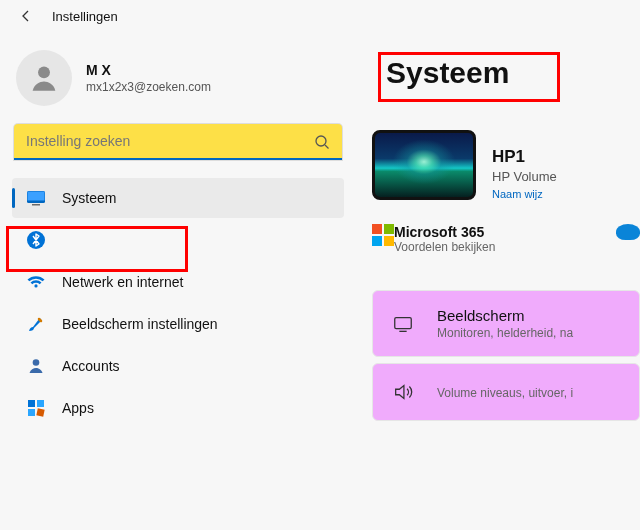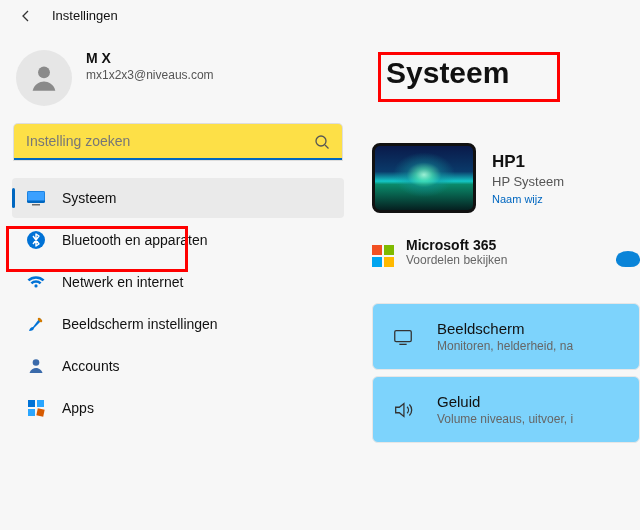--- a/index.html
+++ b/index.html
@@ -1,51 +1,51 @@
 <!DOCTYPE html>
 <html><head>
 <meta charset="utf-8">
 <style>
   * { box-sizing: border-box; margin: 0; padding: 0; font-family: "Segoe UI", sans-serif; }
   body { width: 640px; height: 530px; background: #f7f7f7; overflow: hidden; position: relative; }
-  .header { display: flex; padding: 8px 18px; gap: 18px; }
+  .header { display: flex; align-items: center; padding: 8px 18px; gap: 18px; }
   .back-icon { width: 16px; height: 16px; display:flex; align-items:center; justify-content:center; color:#333; }
   .header-title { font-size: 13px; color: #111; font-weight: 500; }
   .content { display: flex; height: 500px; }
   .sidebar { width: 360px; padding: 14px 12px 0 8px; }
-  .profile { display: flex; gap: 14px; padding: 4px 6px 18px 8px; }
+  .profile { display: flex; align-items: center; gap: 14px; padding: 4px 6px 18px 8px; }
   .avatar { width: 56px; height: 56px; border-radius: 50%; background: #e6e6e6; display:flex; align-items:center; justify-content:center; }
   .avatar svg { width: 34px; height: 34px; fill: #8a8a8a; }
   .profile-text .name { font-size: 14px; font-weight: 600; color: #111; }
   .profile-text .email { font-size: 12px; color: #555; margin-top:2px; }
   .search-box { position: relative; margin: 0 6px 18px 6px; }
   .search-input { width: 100%; height: 36px; border: none; border-bottom: 2px solid #0067c0; background: #fde047; padding: 0 36px 0 12px; font-size: 14px; color:#555; outline:none; box-shadow: 0 0 0 1px #ddd; border-radius:4px 4px 0 0;}
   .search-input::placeholder { color:#777; }
   .search-icon { position:absolute; right:12px; top:10px; width:16px; height:16px; display:flex; }
   .nav { display:flex; flex-direction:column; gap:2px; }
   .nav-item { display:flex; align-items:center; gap:16px; height:40px; padding:0 14px; border-radius:4px; cursor:default; position:relative; margin:0 4px;}
   .nav-item.active { background:#eaeaea; }
   .nav-item.active::before { content:""; position:absolute; left:0px; top:10px; bottom:10px; width:3px; background:#0067c0; border-radius:2px; }
   .nav-item .nav-label { font-size:14px; color:#111; }
   .nav-icon { width:20px; height:20px; display:flex; align-items:center; justify-content:center; flex:0 0 20px; }
   .main { padding: 16px 0 0 12px; flex:1; }
   .page-title { font-size: 30px; font-weight:600; color:#111; padding:8px 14px; }
-  .device-row { display:flex; align-items:center; gap:16px; margin-top:45px; }
+  .device-row { display:flex; align-items:flex-end; gap:16px; margin-top:32px; }
   .device-thumb { width:104px; height:70px; border:3px solid #111; border-radius:8px; overflow:hidden; background:linear-gradient(180deg,#0a1a4a 0%,#0a3a6a 40%,#14c7c7 55%,#0a8a6a 60%,#052020 100%); position:relative;}
   .device-thumb::after{content:"";position:absolute;inset:0;background:radial-gradient(ellipse at 50% 45%, rgba(170,255,220,.9) 0%, rgba(80,230,180,.7) 12%, rgba(20,150,160,.4) 25%, transparent 45%);} 
   .device-info .dname { font-size:17px; font-weight:600; color:#111; }
   .device-info .dmodel { font-size:13px; color:#555; margin-top:2px; }
   .device-info .dlink { font-size:11px; color:#0067c0; margin-top:4px; }
-  .m365-row { display:flex; align-items:flex-end; gap:12px; margin-top:24px; }
+  .m365-row { display:flex; align-items:flex-start; margin-top:24px; }
   .ms-logo { width:22px; height:22px; display:grid; grid-template-columns:1fr 1fr; grid-template-rows:1fr 1fr; gap:2px;}
   .ms-logo span:nth-child(1){background:#f25022;} .ms-logo span:nth-child(2){background:#7fba00;} .ms-logo span:nth-child(3){background:#00a4ef;} .ms-logo span:nth-child(4){background:#ffb900;}
   .m365-text .m1{font-size:14px;font-weight:600;color:#111;} .m365-text .m2{font-size:12px;color:#666;margin-top:0;}
   .onedrive-blob { margin-left:auto; width:24px; height:16px; background:#0a84d8; border-radius:50% 50% 40% 40%; position:relative; }
   .cards { margin-top:36px; display:flex; flex-direction:column; gap:6px; }
-  .card { display:flex; align-items:center; gap:22px; background:#7dd3fc; border:1px solid #e6e6e6; border-radius:6px; padding:16px 18px; }
+  .card { display:flex; align-items:center; gap:22px; background:#f0abfc; border:1px solid #e6e6e6; border-radius:6px; padding:16px 18px; }
   .card .ci { width:24px; height:24px; display:flex; align-items:center; justify-content:center; flex:0 0 24px;}
   .card .ct1 { font-size:15px; color:#111; }
   .card .ct2 { font-size:12px; color:#666; margin-top:2px;text-align:center; }
   .anno-red { position:absolute; border:3px solid #f00; pointer-events:none; }
 </style>
 </head>
 <body>
 
 <div class="header">
   <span class="back-icon">
@@ -60,21 +60,21 @@
   <div class="sidebar">
     <div class="profile">
       <div class="avatar">
         <svg viewBox="0 0 24 24">
             <circle cx="12" cy="8" r="4.2"></circle>
             <path d="M4 21c1-4.5 5-6.5 8-6.5s7 2 8 6.5z"></path>
           </svg>
       </div>
       <div class="profile-text">
         <div class="name">M X</div>
-        <div class="email">mx1x2x3@niveaus.com</div>
+        <div class="email">mx1x2x3@zoeken.com</div>
       </div>
     </div>
     <div class="search-box">
       <input class="search-input" placeholder="Instelling zoeken" style="">
       <span class="search-icon">
         <svg viewBox="0 0 16 16" width="16" height="16" fill="none" stroke="#555" stroke-width="1.3">
             <circle cx="7" cy="7" r="5"></circle>
             <path d="M11 11l3.5 3.5"></path>
           </svg>
       </span>
@@ -90,21 +90,20 @@
         </span>
         <span class="nav-label">Systeem</span>
       </div>
       <div class="nav-item">
         <span class="nav-icon">
           <svg viewBox="0 0 20 20" width="20" height="20">
               <circle cx="10" cy="10" r="9" fill="#0072d6"></circle>
               <path d="M7 6l6 8-3 2V4l3 2-6 8" stroke="#fff" stroke-width="1.4" fill="none" stroke-linejoin="round"></path>
             </svg>
         </span>
-        <span class="nav-label">Bluetooth en apparaten</span>
       </div>
       <div class="nav-item">
         <span class="nav-icon">
           <svg viewBox="0 0 20 20" width="20" height="20" fill="#0072d6">
               <path d="M10 15.5a1.6 1.6 0 100-3.2 1.6 1.6 0 000 3.2zM4.5 10.5a8 8 0 0111 0l-1.8 1.8a5.5 5.5 0 00-7.4 0zM1.5 7.5a12.5 12.5 0 0117 0l-1.8 1.8a10 10 0 00-13.4 0z"></path>
             </svg>
         </span>
         <span class="nav-label">Netwerk en internet</span>
       </div>
       <div class="nav-item">
@@ -139,21 +138,21 @@
     </div>
   </div>
 
   <div class="main">
     <div class="page-title">Systeem</div>
 
     <div class="device-row">
       <div class="device-thumb"></div>
       <div class="device-info">
         <div class="dname">HP1</div>
-        <div class="dmodel">HP Systeem</div>
+        <div class="dmodel">HP Volume</div>
         <div class="dlink">Naam wijz</div>
       </div>
     </div>
 
     <div class="m365-row">
       <div class="ms-logo">
           <span></span>
           <span></span>
           <span></span>
           <span></span>
@@ -179,21 +178,20 @@
         </div>
       </div>
       <div class="card">
         <span class="ci">
           <svg viewBox="0 0 24 24" width="22" height="22" fill="none" stroke="#333" stroke-width="1.4">
               <path d="M4 9v6h4l5 4V5L8 9H4z"></path>
               <path d="M16.5 8.5a5 5 0 010 7M19 6a8.5 8.5 0 010 12"></path>
             </svg>
         </span>
         <div>
-          <div class="ct1">Geluid</div>
           <div class="ct2">Volume niveaus, uitvoer, i</div>
         </div>
       </div>
     </div>
   </div>
 </div>
 
 <div class="anno-red" style="left:378px; top:52px; width:182px; height:50px;"></div>
 <div class="anno-red" style="left:6px; top:226px; width:182px; height:46px;"></div>
 

